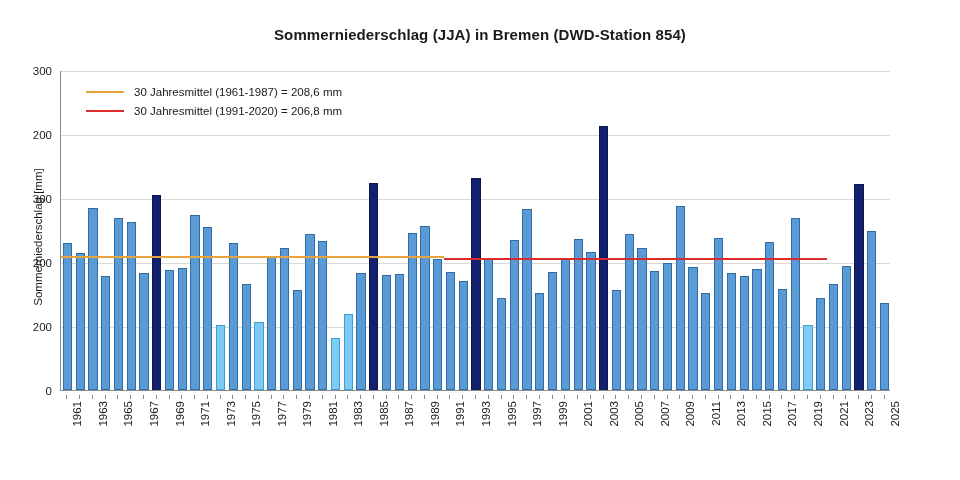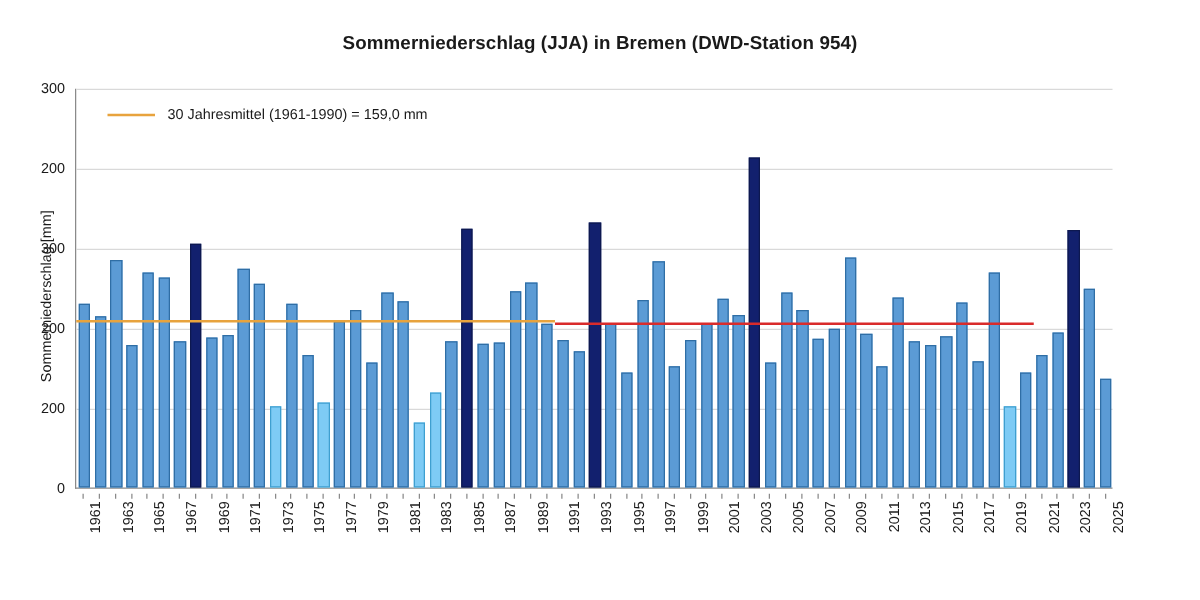--- a/index.html
+++ b/index.html
@@ -135,21 +135,21 @@
     width: 1px;
     height: 4px;
     background: #8a8a8a;
   }
 </style>
 </head>
 <body>
 
 <div id="chart-root">
 
-  <div id="chart-title">Sommerniederschlag (JJA) in Bremen (DWD-Station 954)</div>
+  <div id="chart-title">Sommerniederschlag (JJA) in Bremen (DWD-Station 854)</div>
 
   <div id="ylabel-wrap">
     <div id="ylabel">Sommerniederschlag [mm]</div>
   </div>
 
   <div id="yaxis-labels">
       <div class="ytick-label" style="top: 320px;">0</div>
       <div class="ytick-label" style="top: 256px;">200</div>
       <div class="ytick-label" style="top: 192px;">200</div>
       <div class="ytick-label" style="top: 128px;">300</div>
@@ -234,21 +234,25 @@
       </div>
     <div id="reflines">
         <div class="meanline" style="left: 0px; width: 383.077px; top: 185.496px; background: rgb(232, 163, 61);"></div>
         <div class="meanline" style="left: 383.077px; width: 383.077px; top: 186.648px; background: rgb(217, 43, 43);"></div>
       </div>
   </div>
 
   <div id="legend">
       <div class="legend-row">
         <span class="legend-swatch" style="background: rgb(232, 163, 61);"></span>
-        <span>30 Jahresmittel (1961-1990) = 159,0 mm</span>
+        <span>30 Jahresmittel (1961-1987) = 208,6 mm</span>
+      </div>
+      <div class="legend-row">
+        <span class="legend-swatch" style="background: rgb(217, 43, 43);"></span>
+        <span>30 Jahresmittel (1991-2020) = 206,8 mm</span>
       </div>
     </div>
 
   <div id="xaxis-labels">
       <div class="tickmark" style="left: 6.38462px;"></div>
       <div class="xtick" style="left: 11.3846px; top: 6px;">1961</div>
       <div class="tickmark" style="left: 19.1538px;"></div>
       <div class="tickmark" style="left: 31.9231px;"></div>
       <div class="xtick" style="left: 36.9231px; top: 6px;">1963</div>
       <div class="tickmark" style="left: 44.6923px;"></div>

